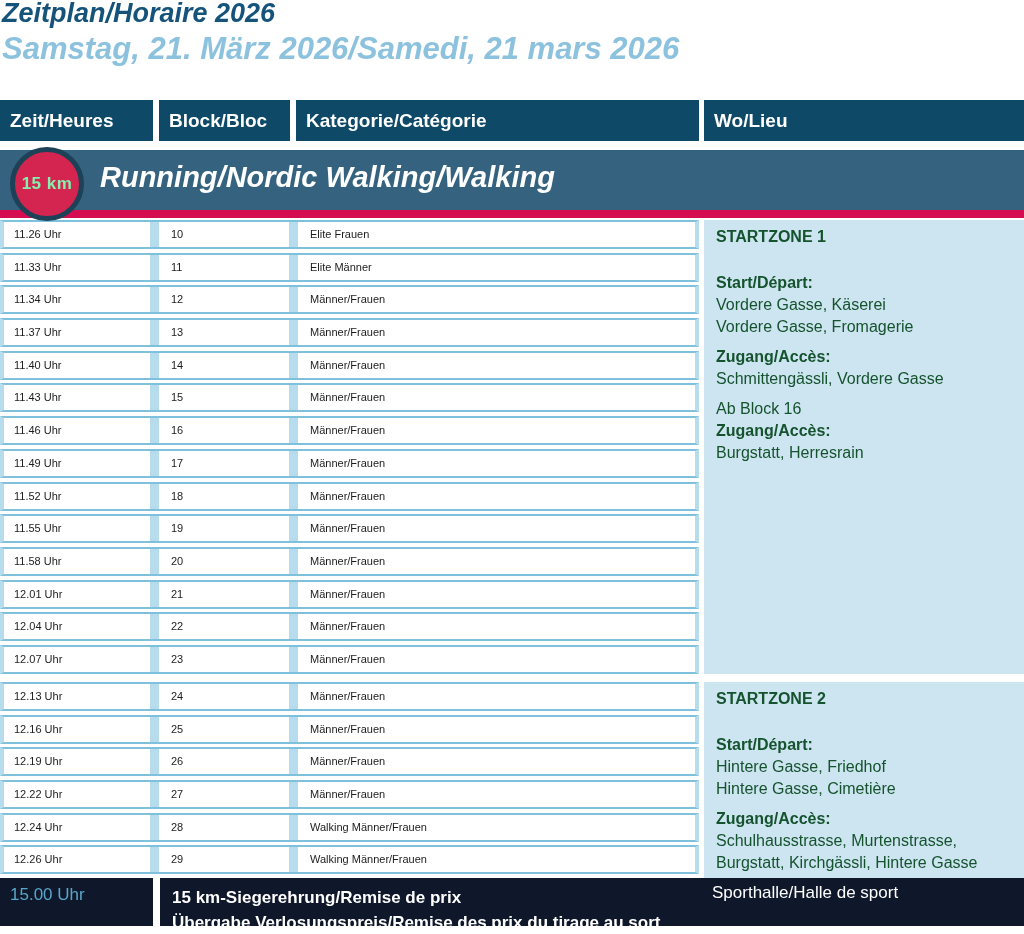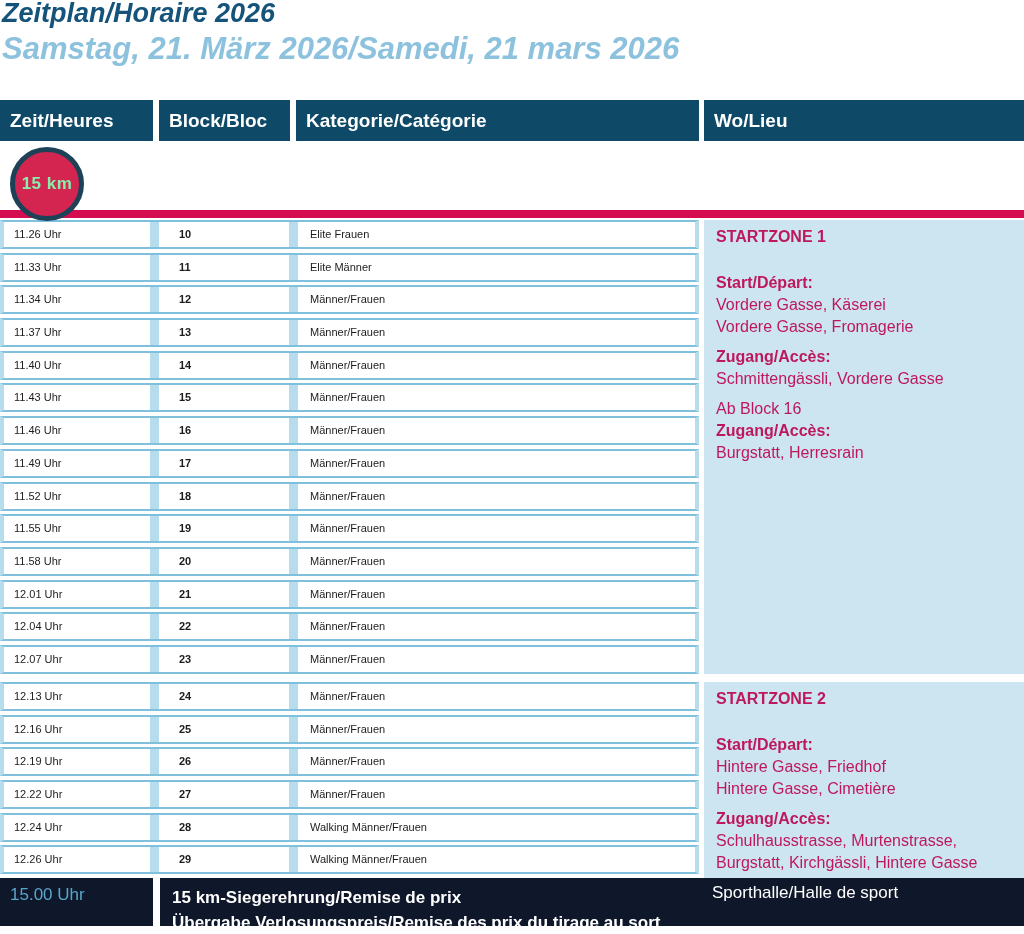--- a/index.html
+++ b/index.html
@@ -34,27 +34,27 @@
   
   .rows{position:absolute;left:0;width:699px;display:flex;flex-direction:column;gap:3.7px;}
   .rows-1{top:220px;}
   .rows-2{top:682px;}
   .row{height:29px;box-sizing:border-box;background:#ffffff;display:flex;
        border-top:2px solid #7fc1dc;border-bottom:2px solid #7fc1dc;
        border-left:4px solid #b7dcee;border-right:4px solid #b7dcee;}
   .cell{line-height:25px;font-size:11px;color:#1c1c1c;box-sizing:border-box;
         overflow:hidden;white-space:nowrap;}
   .cell.time{width:146px;padding-left:10px;}
-  .cell.block{width:130px;padding-left:20px;font-weight:bold;}
+  .cell.block{width:130px;padding-left:12px;font-weight:normal;}
   .cell.cat{flex:1;padding-left:12px;}
   .vsep{width:9px;background:#b7dcee;}
 
   
   .panel{position:absolute;left:704px;width:320px;background:#cde4f1;box-sizing:border-box;
-         padding:6px 8px 0 12px;color:#be185d;}
+         padding:6px 8px 0 12px;color:#14532d;}
   .panel-1{top:220px;height:454px;}
   .panel-2{top:682px;height:239px;}
   .zline{font-size:16px;line-height:22px;white-space:nowrap;}
   .zline.bold{font-weight:bold;}
   .zline.ztitle{margin-bottom:24px;}
   .zline.gap{margin-top:8px;}
 
   
   .fcell{position:absolute;top:878px;height:48px;background:#0f172a;box-sizing:border-box;}
   .f-time{left:0;width:153px;color:#58a7cb;font-size:17px;padding:7px 0 0 10px;}
@@ -70,20 +70,23 @@
 <div class="page">
 
   <div class="doc-title">Zeitplan/Horaire 2026</div>
   <div class="doc-subtitle">Samstag, 21. März 2026/Samedi, 21 mars 2026</div>
 
   <div class="hcell h-time">Zeit/Heures</div>
   <div class="hcell h-block">Block/Bloc</div>
   <div class="hcell h-cat">Kategorie/Catégorie</div>
   <div class="hcell h-loc">Wo/Lieu</div>
 
+  <div class="banner">
+    <div class="banner-title">Running/Nordic Walking/Walking</div>
+  </div>
   <div class="badge">15 km</div>
   <div class="red-strip"></div>
 
   <div class="rows rows-1">
       <div class="row">
         <div class="cell time">11.26 Uhr</div>
         <div class="vsep"></div>
         <div class="cell block">10</div>
         <div class="vsep"></div>
         <div class="cell cat">Elite Frauen</div>

